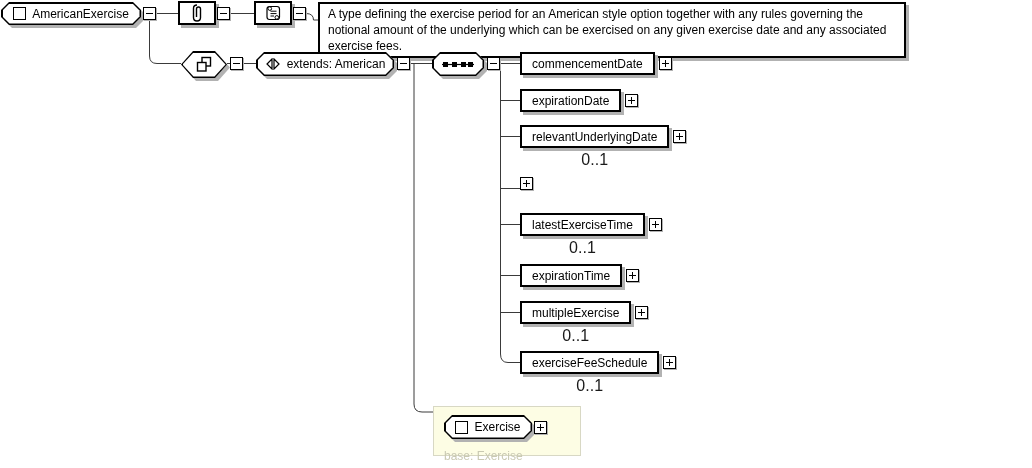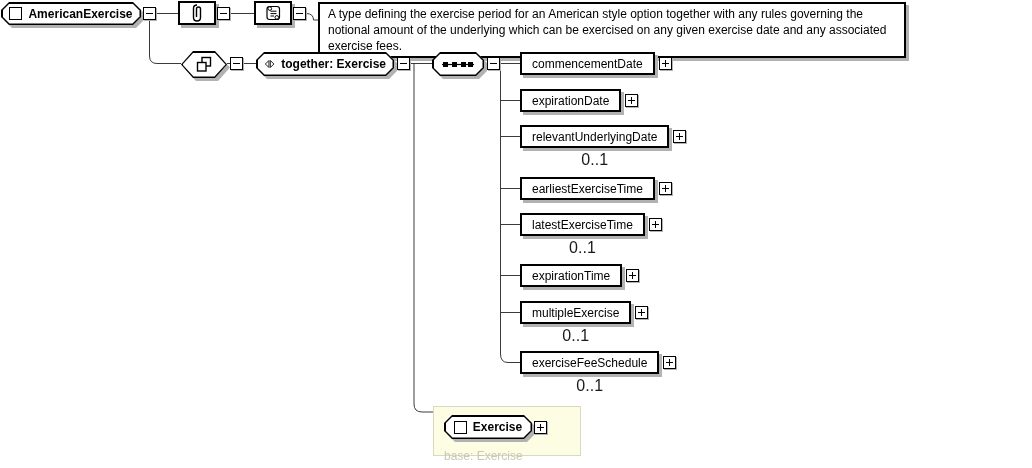--- a/index.html
+++ b/index.html
@@ -13,21 +13,21 @@
   html,body{margin:0;padding:0;}
   body{
     width:1032px;height:468px;position:relative;background:#fff;
     font-family:"Liberation Sans", sans-serif;font-size:12px;color:#000;
     overflow:hidden;
   }
   #connectors{position:absolute;left:0;top:0;z-index:0;}
   #connectors path{stroke:var(--connector);fill:none;stroke-width:1px;}
 
   
-  .node-wrap{position:absolute;z-index:1;filter:drop-shadow(3px 3px 0 var(--box_shadow));font-weight:bold;}
+  .node-wrap{position:absolute;z-index:1;filter:drop-shadow(3px 3px 0 var(--box_shadow));}
   .shape{position:absolute;inset:0;background:#000;}
   .shape.inner{inset:1.5px;background:#fff;}
   .oct-cut{clip-path:polygon(8px 0,calc(100% - 8px) 0,100% 8px,100% calc(100% - 8px),calc(100% - 8px) 100%,8px 100%,0 calc(100% - 8px),0 8px);}
   .oct-cut-in{clip-path:polygon(7px 0,calc(100% - 7px) 0,100% 7px,100% calc(100% - 7px),calc(100% - 7px) 100%,7px 100%,0 calc(100% - 7px),0 7px);}
   .hex-cut{clip-path:polygon(12px 0,calc(100% - 12px) 0,100% 50%,calc(100% - 12px) 100%,12px 100%,0 50%);}
   .hex-cut-in{clip-path:polygon(11px 0,calc(100% - 11px) 0,100% 50%,calc(100% - 11px) 100%,11px 100%,0 50%);}
   .node-content{position:absolute;inset:0;display:flex;align-items:center;justify-content:center;gap:6px;padding:0 8px;white-space:nowrap;z-index:2;}
 
   
   .rbox{position:absolute;z-index:1;background:#fff;border:2px solid #000;
@@ -134,21 +134,21 @@
   </span>
 
 <div class="node-wrap" style="left:256px;top:52px;width:138px;height:24px">
   <div class="shape oct-cut"></div>
   <div class="shape inner oct-cut-in"></div>
   <div class="node-content">
     <svg width="16" height="12" viewBox="0 0 16 12">
       <path d="M7 1 L2 6 L7 11 Z" fill="#fff" stroke="#000" stroke-width="1.2"></path>
       <path d="M9 1 L14 6 L9 11 Z" fill="#fff" stroke="#000" stroke-width="1.2"></path>
     </svg>
-    <span class="lbl">together: Exercise</span>
+    <span class="lbl">extends: American</span>
   </div>
 </div>
 <span class="pm abs" style="left:397px;top:57px">
     <span class="bar-h"></span>
   </span>
 
 <div class="node-wrap" style="left:432px;top:52px;width:52px;height:24px">
   <div class="shape oct-cut"></div>
   <div class="shape inner oct-cut-in"></div>
   <div class="node-content" style="padding:0">
@@ -192,24 +192,20 @@
     <span class="lbl">relevantUnderlyingDate</span>
     <span class="occ">0..1</span>
   </div>
   <span class="pm plus">
       <span class="bar-h"></span>
       <span class="bar-v"></span>
     </span>
 </div>
 
 <div class="elem-row" style="top:177px">
-  <div class="ebox">
-    <span class="lbl">earliestExerciseTime</span>
-    <span class="occ"></span>
-  </div>
   <span class="pm plus">
       <span class="bar-h"></span>
       <span class="bar-v"></span>
     </span>
 </div>
 
 <div class="elem-row" style="top:213px">
   <div class="ebox">
     <span class="lbl">latestExerciseTime</span>
     <span class="occ">0..1</span>

